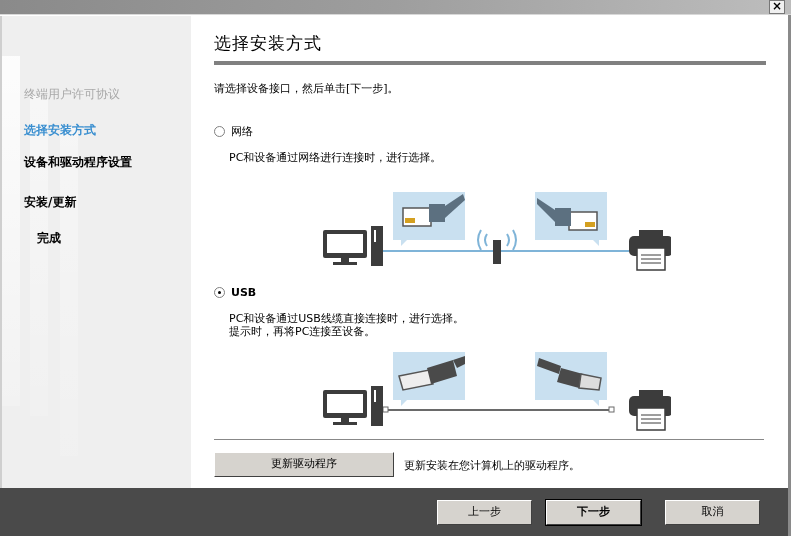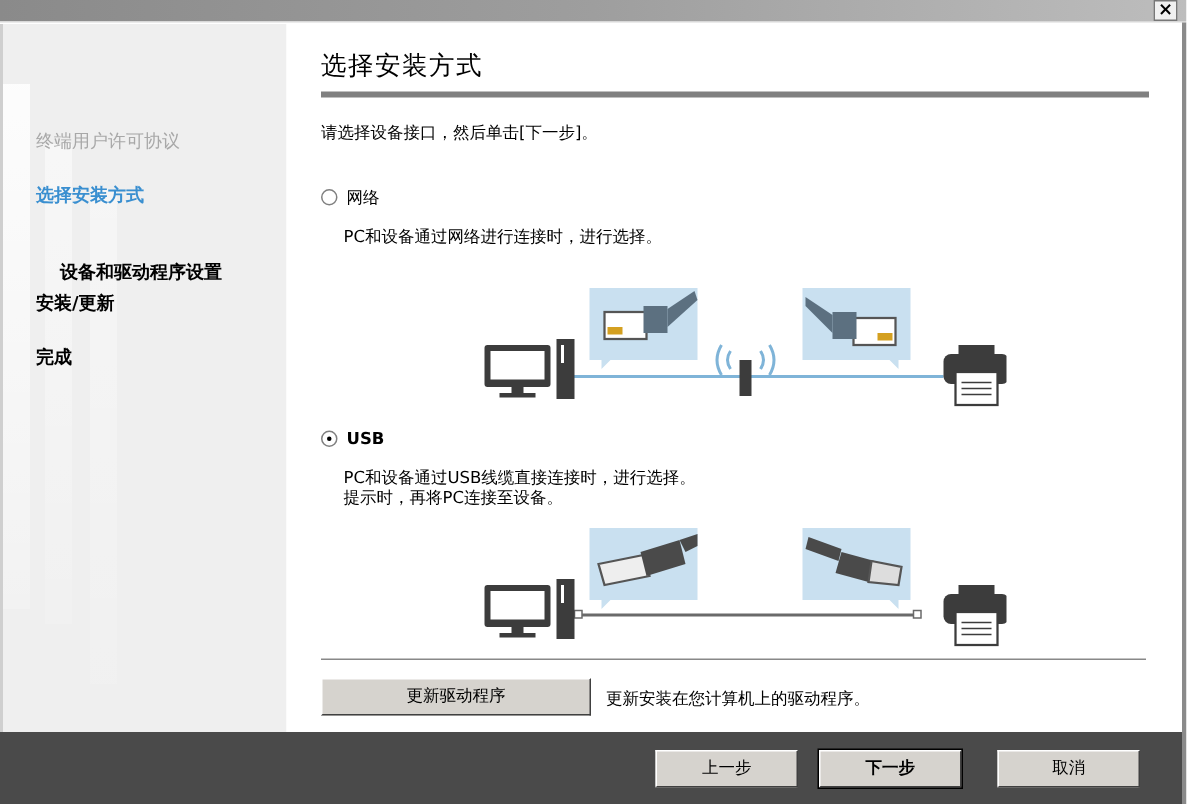--- a/index.html
+++ b/index.html
@@ -36,23 +36,23 @@
   <div class="close-btn"><span>×</span></div>
 </div>
 <div class="right-edge"></div>
 
 <div class="sidebar">
   <div class="deco" style="left:0;top:40px;width:18px;height:350px;"></div>
   <div class="deco" style="left:28px;top:80px;width:18px;height:320px;opacity:.6;"></div>
   <div class="deco" style="left:58px;top:110px;width:18px;height:330px;opacity:.5;"></div>
   <div class="step done" style="top:70px;">终端用户许可协议</div>
   <div class="step active" style="top:106px;">选择安装方式</div>
-  <div class="step pending" style="top:157px;margin-left:16px;">设备和驱动程序设置</div>
+  <div class="step pending" style="top:138px;">设备和驱动程序设置</div>
   <div class="step pending" style="top:178px;">安装/更新</div>
-  <div class="step pending" style="top:214px;">完成</div>
+  <div class="step pending" style="top:214px;margin-left:13px;">完成</div>
 </div>
 
 <div class="main">
   <div class="page-title">选择安装方式</div>
   <div class="title-rule"></div>
   <div class="intro">
     <div>请选择设备接口，然后单击[下一步]。</div>
   </div>
 
   <div class="radio-row" style="top:108px;">

